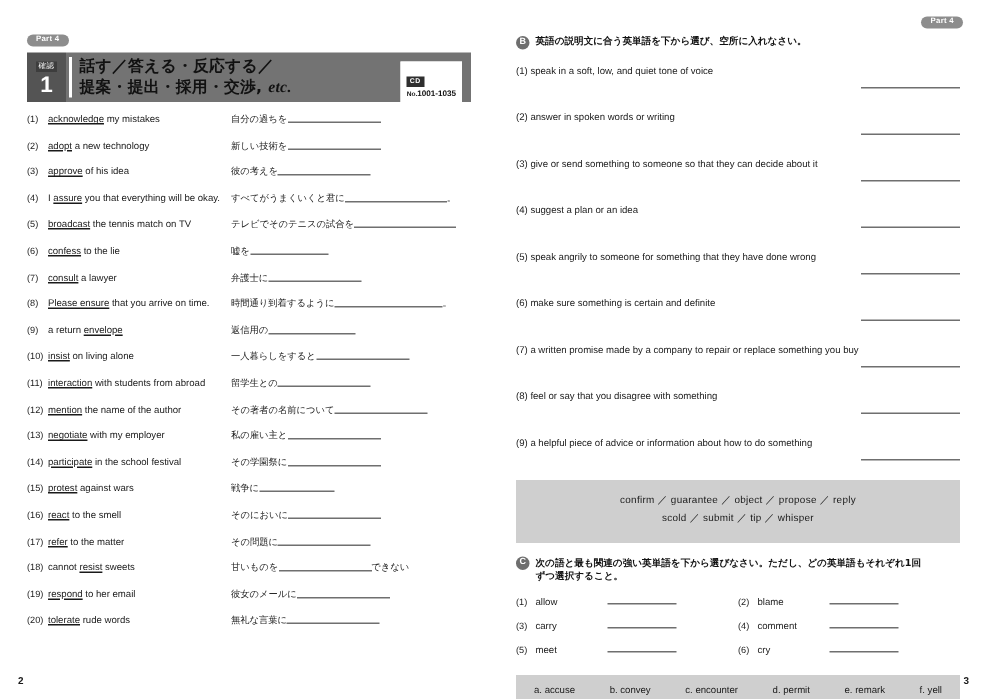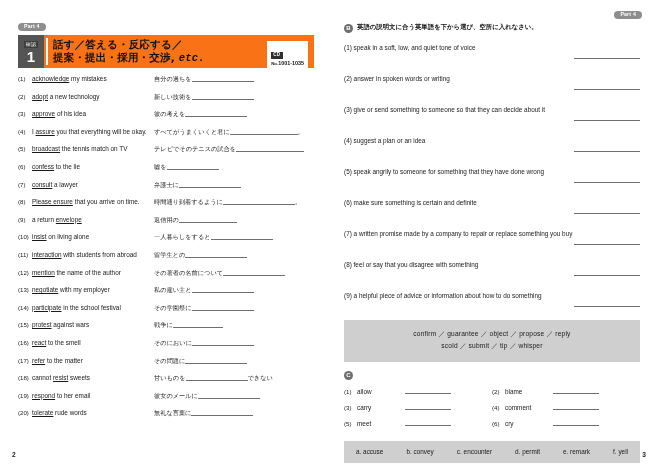--- a/index.html
+++ b/index.html
@@ -89,21 +89,21 @@
     margin-top: 1px;
   }
   .unit-badge-num {
     font-size: 15px;
     font-weight: bold;
     line-height: 1;
     margin-top: 1px;
   }
   .unit-bar {
     flex: 1;
-    background: #f97316;
+    background: #737373;
     display: flex;
     align-items: center;
     position: relative;
     padding-left: 9px;
   }
   .unit-bar::before {
     content: "";
     position: absolute;
     left: 2px;
     top: 3px;
@@ -113,21 +113,21 @@
   }
   .unit-title {
     font-family: "DejaVu Sans", sans-serif;
     font-size: 10.5px;
     font-weight: bold;
     line-height: 1.28;
     color: #111111;
     letter-spacing: .2px;
   }
   .unit-title em {
-    font-family: Liberation Mono, monospace;
+    font-family: Liberation Serif, serif;
     font-style: italic;
     font-weight: bold;
   }
   .track-box {
     position: absolute;
     right: 6px;
     top: 6px;
     background: #ffffff;
     border: 1px solid #ffffff;
     padding: 1px 3px 2px;
@@ -492,20 +492,24 @@
         </div>
       </div>
 
     <div class="wordbank">
       <div class="wordbank-line">confirm ／ guarantee ／ object ／ propose ／ reply</div>
       <div class="wordbank-line">scold ／ submit ／ tip ／ whisper</div>
     </div>
 
     <div class="section-head sec-c-head">
       <div class="sec-circle">C</div>
+      <div class="sec-text">
+        <span>次の語と最も関連の強い英単語を下から選びなさい。ただし、どの英単語もそれぞれ1回</span><br>
+        <span>ずつ選択すること。</span>
+      </div>
     </div>
 
     <div class="grid-c">
         <div class="row-c">
           <span class="c-num">(1)</span>
           <span class="c-word">allow</span>
           <span class="c-line"></span>
         </div>
         <div class="row-c">
           <span class="c-num">(2)</span>

